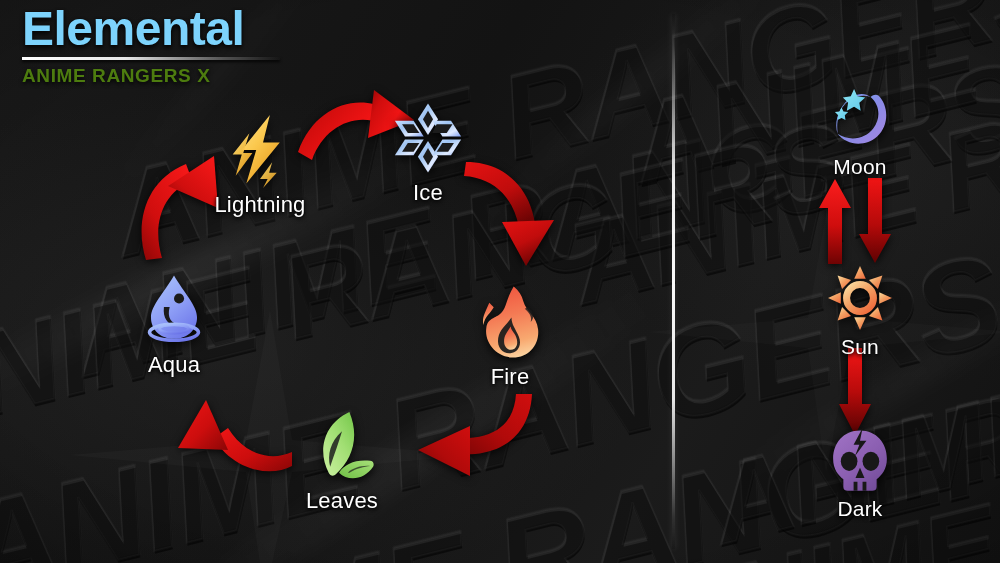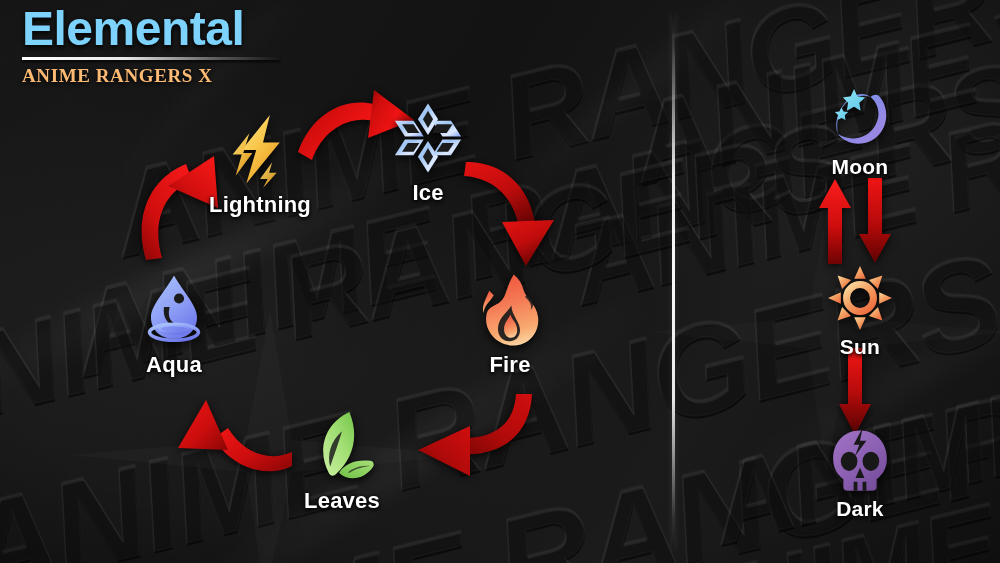--- a/index.html
+++ b/index.html
@@ -72,23 +72,22 @@
     color:#7dd3fc;
     text-shadow:0 3px 5px rgba(0,0,0,.85), 0 0 2px rgba(0,0,0,.6);
   }
   #title-rule {
     height:3px; width:258px; margin-top:3px; margin-bottom:5px;
     background:linear-gradient(90deg, #ffffff 0%, #e8e8e8 40%, rgba(255,255,255,0.25) 78%, rgba(255,255,255,0) 100%);
     box-shadow:0 2px 3px rgba(0,0,0,.8);
   }
   #subtitle {
     font-size:19px; font-weight:bold; letter-spacing:0.6px;
-    color:#fdba74;
+    color:#4d7c0f;
     text-shadow:0 2px 4px rgba(0,0,0,.9);
-    font-family:Liberation Serif, serif;
   }
 
   
   #divider {
     position:absolute; left:672px; top:14px; width:3px; height:535px; z-index:20;
     background:linear-gradient(180deg,
       rgba(255,255,255,0) 0%,
       rgba(255,255,255,0.10) 6%,
       rgba(255,255,255,0.92) 30%,
       rgba(255,255,255,0.98) 50%,
@@ -104,32 +103,32 @@
     display:flex; flex-direction:column; align-items:center;
     width:140px;
   }
   .node .glyph {
     width:76px; height:76px;
     display:flex; align-items:center; justify-content:center;
     filter:drop-shadow(0 3px 5px rgba(0,0,0,.85));
   }
   .node .nlabel {
     margin-top:4px;
-    font-size:22px; font-weight:bold; letter-spacing:0.2px;
+    font-size:22px; font-weight:normal; letter-spacing:0.2px;
     color:#fff;
     text-shadow:0 2px 4px rgba(0,0,0,.95), 0 0 3px rgba(0,0,0,.8);
     white-space:nowrap;
   }
   .node.right .glyph { width:66px; height:66px; }
   .node.right .nlabel { font-size:21px; }
 
   
   #node-lightning { left:190px; top:112px; }
   #node-ice       { left:358px; top:100px;justify-content:center; }
-  #node-fire      { left:440px; top:272px;justify-content:flex-end; }
+  #node-fire      { left:440px; top:284px;justify-content:flex-end; }
   #node-leaves    { left:272px; top:408px; }
   #node-aqua      { left:104px; top:272px; }
   
   #node-moon { left:790px; top:85px; }
   #node-sun  { left:790px; top:265px;justify-content:center; }
   #node-dark { left:790px; top:427px; }
 
   
   .arrow { position:absolute; z-index:22; pointer-events:none;
            filter:drop-shadow(0 2px 4px rgba(0,0,0,.8)); }

